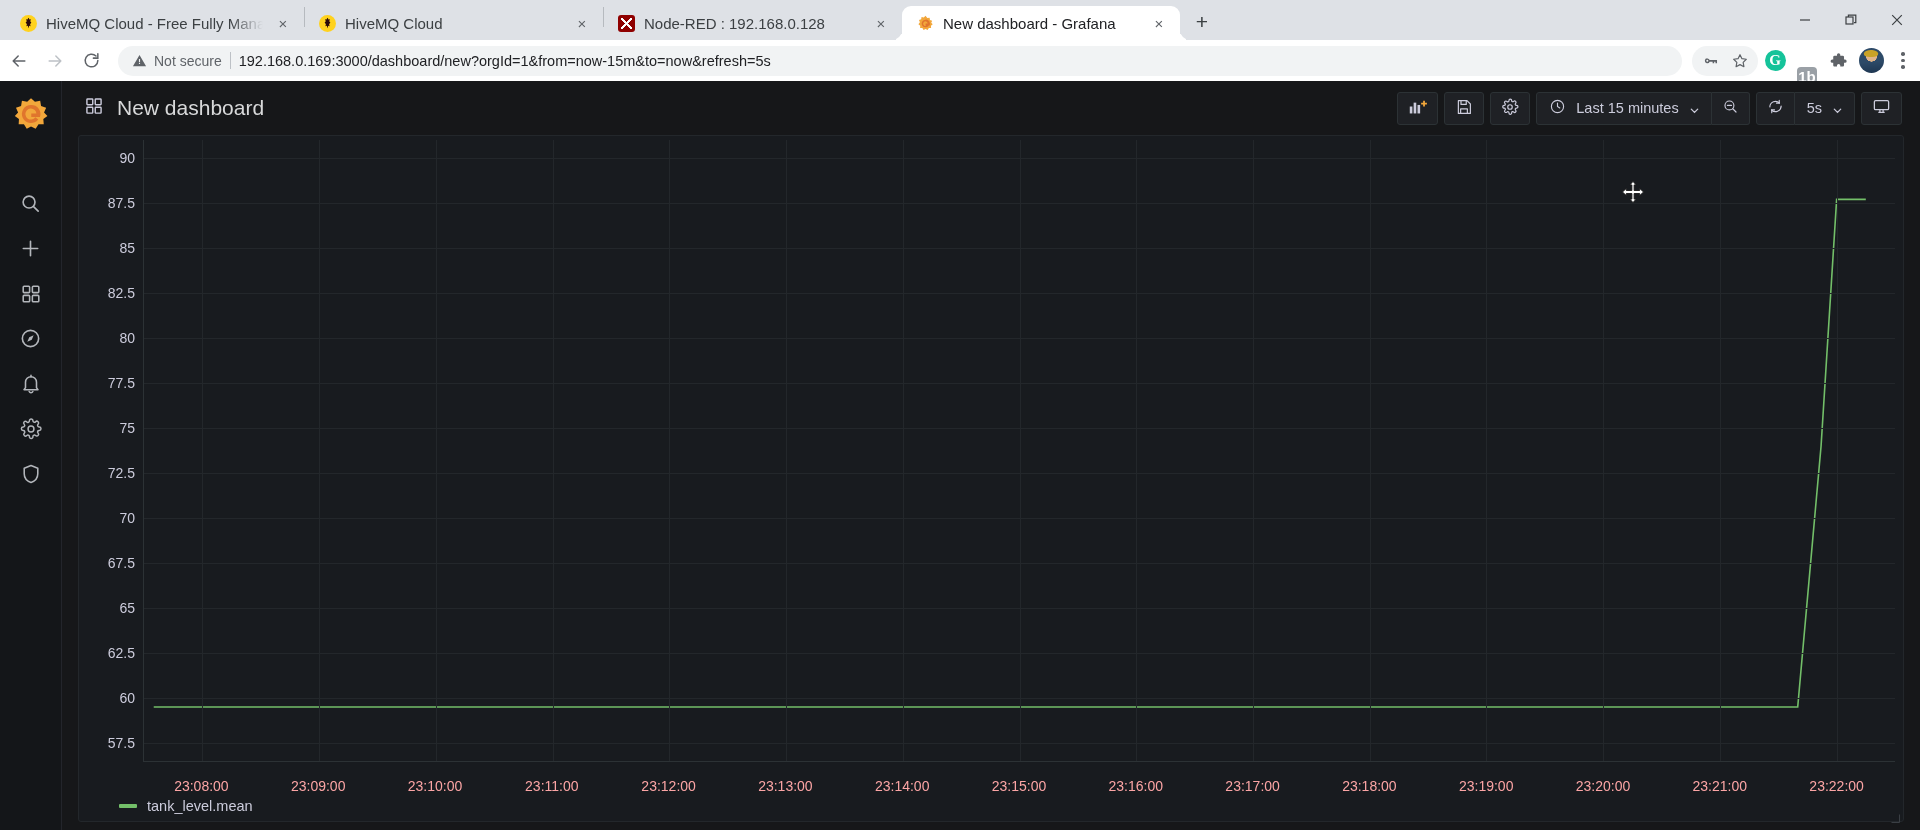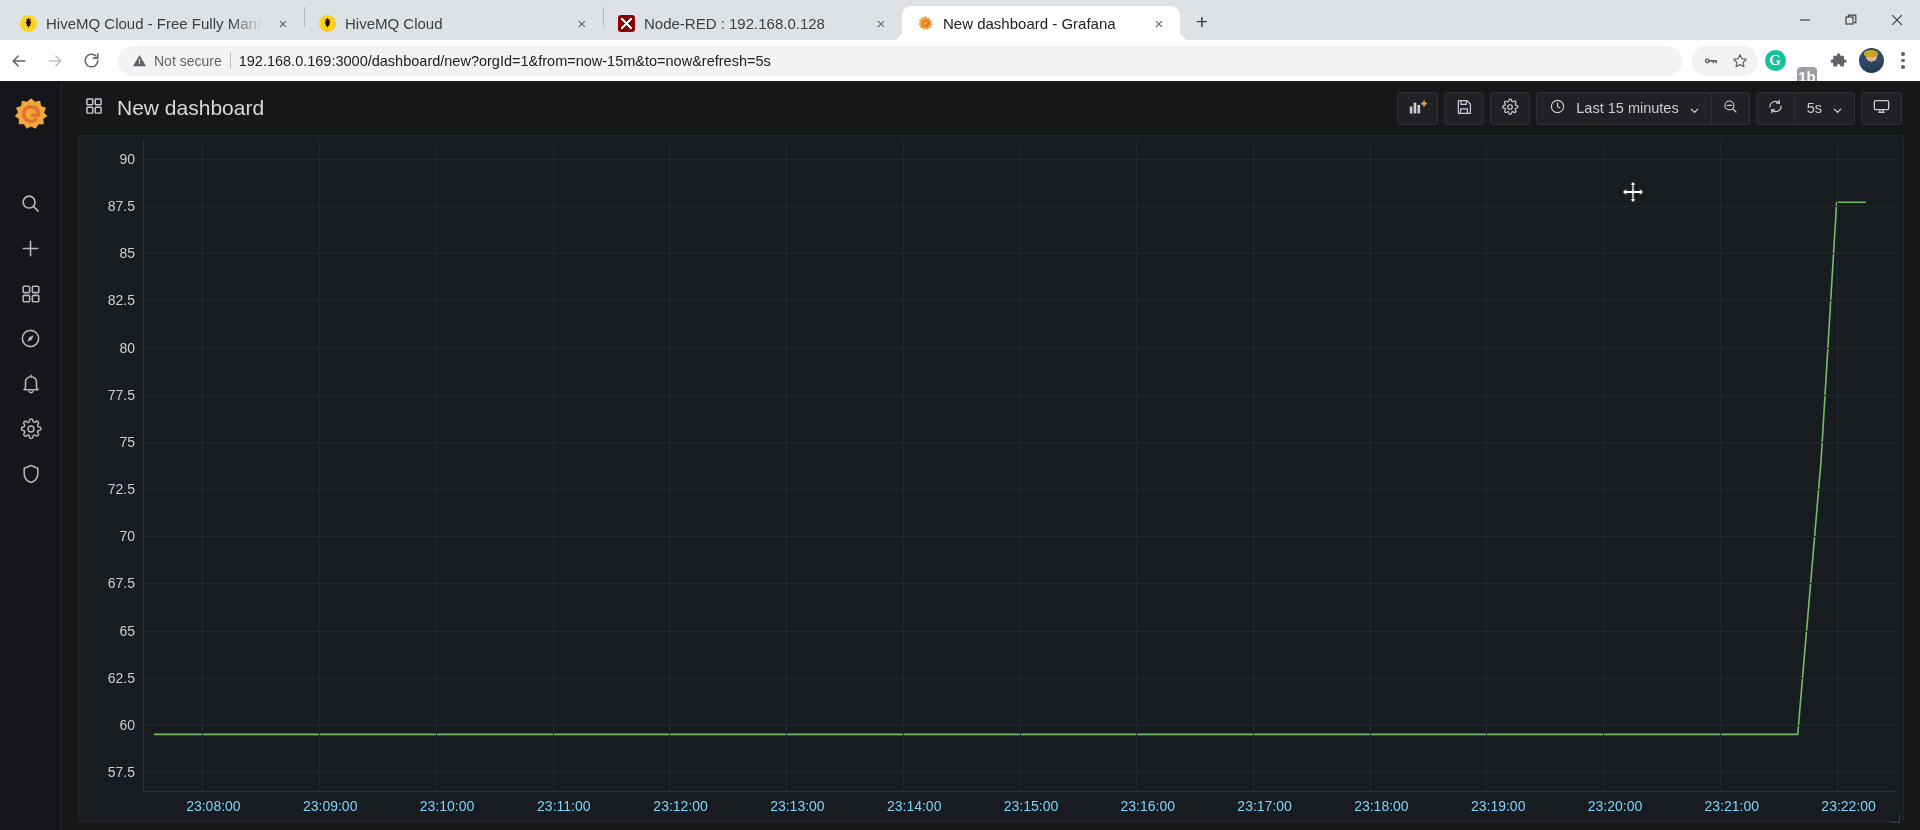--- a/index.html
+++ b/index.html
@@ -178,22 +178,22 @@
     font-size: 14px; color: #ccccdc; white-space: nowrap; }
   .canvas-area { flex: 1; position: relative; min-width: 0;
     border-left: 1px solid #2c3235; }
   .gridline-h { position: absolute; left: 0; right: 0; height: 1px;
     background: #23272b; }
   .gridline-v { position: absolute; top: 0; bottom: 0; width: 1px;
     background: #23272b; }
   .series-svg { position: absolute; inset: 0; width: 100%; height: 100%; }
   .xaxis { height: 30px; flex: 0 0 30px; position: relative;
     margin-left: 60px; border-top: 1px solid #2c3235; }
-  .xtick { position: absolute; top: 6px; transform: translateX(-50%);
-    font-size: 14px; color: #7dd3fc; white-space: nowrap; margin-left: 12px; }
+  .xtick { position: absolute; top: 16px; transform: translateX(-50%);
+    font-size: 14px; color: #fca5a5; white-space: nowrap; }
   .legend { height: 30px; flex: 0 0 30px; display: flex; align-items: center;
     padding-left: 36px; gap: 10px; }
   .legend-swatch { width: 18px; height: 4px; border-radius: 1px; }
   .legend-label { font-size: 14.5px; color: #ccccdc; }
 
   .move-cursor { position: absolute; pointer-events: none; }
   .resize-grip { position: absolute; right: 3px; bottom: 2px;
     width: 10px; height: 10px; }
 </style>
 </head>
@@ -559,20 +559,24 @@
                 <div class="xtick" style="left: 43.3333%;">23:14:00</div>
                 <div class="xtick" style="left: 50%;">23:15:00</div>
                 <div class="xtick" style="left: 56.6667%;">23:16:00</div>
                 <div class="xtick" style="left: 63.3333%;">23:17:00</div>
                 <div class="xtick" style="left: 70%;">23:18:00</div>
                 <div class="xtick" style="left: 76.6667%;">23:19:00</div>
                 <div class="xtick" style="left: 83.3333%;">23:20:00</div>
                 <div class="xtick" style="left: 90%;">23:21:00</div>
                 <div class="xtick" style="left: 96.6667%;">23:22:00</div>
               </div>
+            <div class="legend">
+              <span class="legend-swatch" id="legendSwatch" style="background: rgb(115, 191, 105);"></span>
+              <span class="legend-label">tank_level.mean</span>
+            </div>
           </div>
 
           <span class="resize-grip">
             <svg width="10" height="10" viewBox="0 0 10 10">
                 <path d="M9.5 1.5v8h-8" fill="none" stroke="#3a3f44" stroke-width="1"></path>
               </svg>
           </span>
         </div>
       </div>
 

